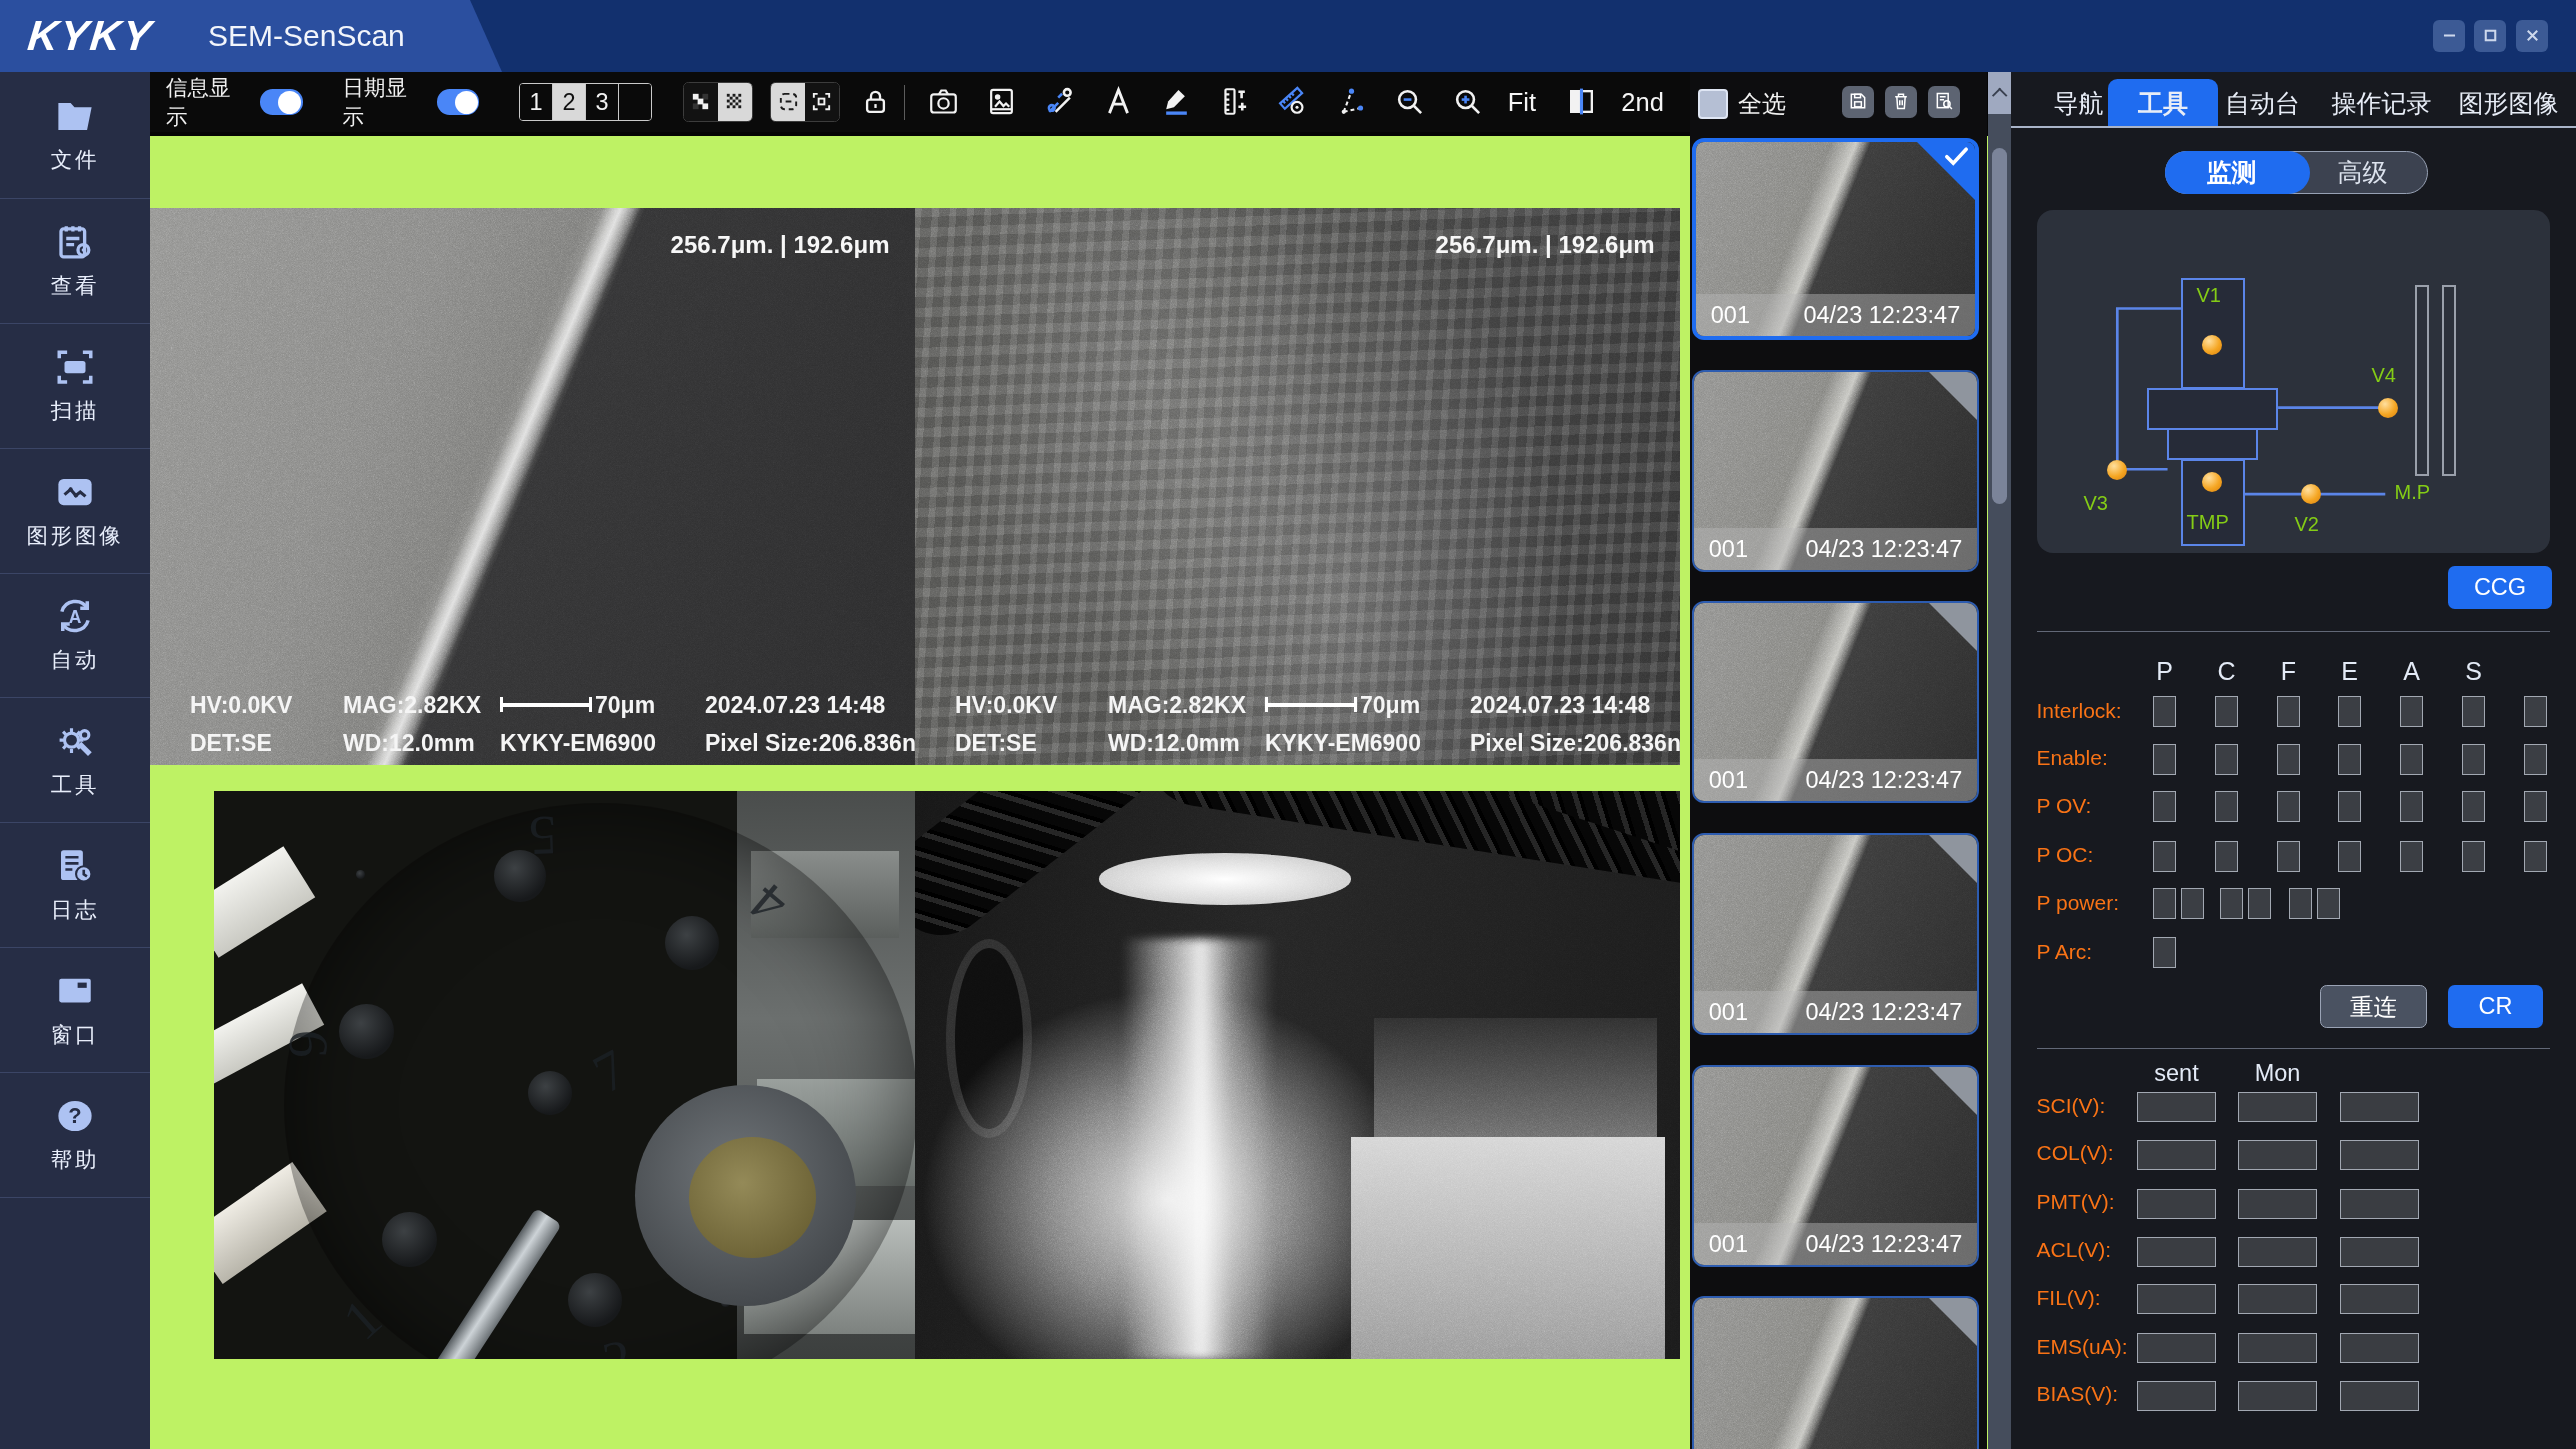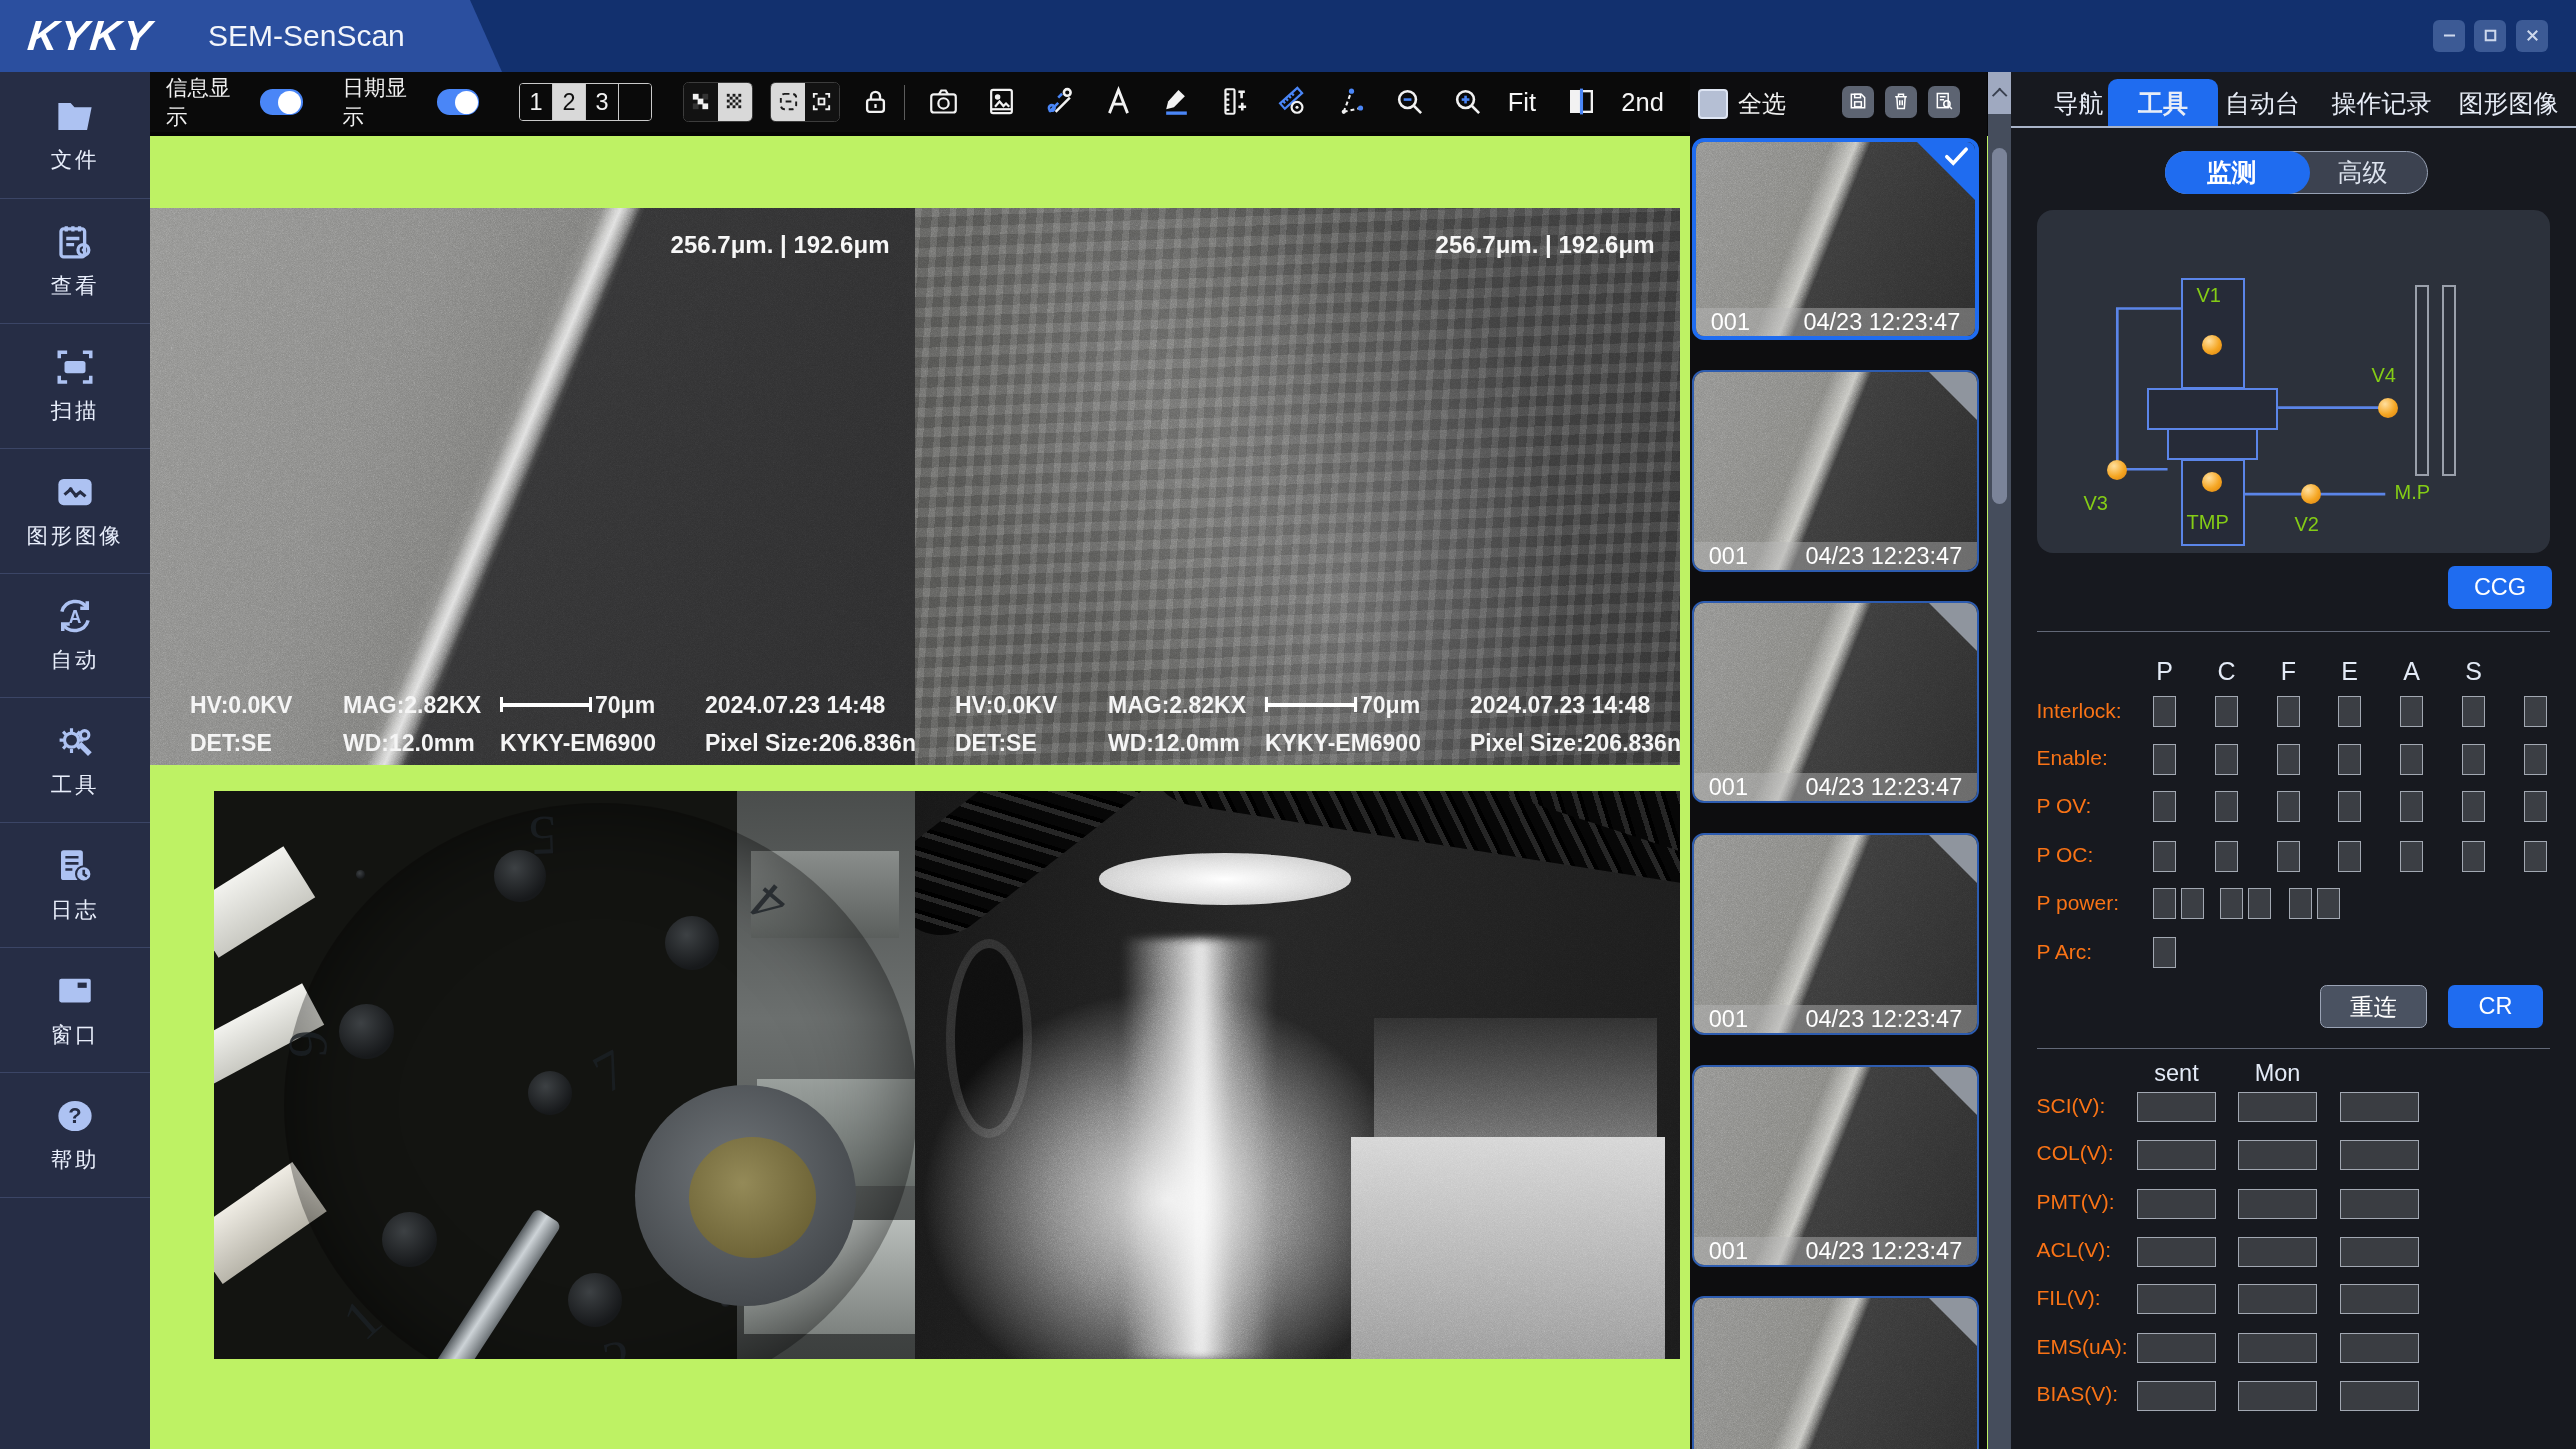--- a/index.html
+++ b/index.html
@@ -105,21 +105,21 @@
         display:flex;align-items:center;justify-content:center;}
   .hbtn svg{width:20px;height:20px;stroke:#fff;fill:none;stroke-width:1.8;}
   .thumb{position:absolute;left:2px;width:287px;height:202px;border-radius:12px;overflow:hidden;
          border:2px solid #2d5cb0;box-sizing:border-box;}
   .thumb.selected{border:4.7px solid #1f6cf0;}
   .thumb .timg{position:absolute;left:0;top:0;width:100%;height:100%;
          background:linear-gradient(112deg,#8f8f8d 0%,#83837f 38%,#c6c6c1 45%,#3a3a3a 49%,#2b2b2b 100%);}
   .thumb .fold{position:absolute;top:0;right:0;width:0;height:0;border-top:48px solid #8f959e;border-left:48px solid transparent;}
   .thumb.selected .fold{border-top-color:#1f6cf0;border-top-width:58px;border-left-width:58px;}
   .thumb .chk{position:absolute;top:4px;right:5.4px;width:27px;height:21.5px;}
-  .thumb .tbar{position:absolute;left:0;right:0;bottom:0;height:28px;background:rgba(185,185,185,.45);
+  .thumb .tbar{position:absolute;left:0;right:0;bottom:0;height:42px;background:rgba(185,185,185,.45);
          display:flex;align-items:center;justify-content:space-between;padding:0 14.8px;text-align:right;}
   .thumb .tid,.thumb .ttime{font-size:23.5px;color:#fff;}
 
   
   #vscroll{position:absolute;left:1988px;top:72px;width:23px;height:1377px;background:#454d5c;}
   #vs-up{position:absolute;left:0;top:0;width:23px;height:42px;background:#9fa9c0;display:flex;align-items:center;justify-content:center;}
   #vs-up .chev{width:9.4px;height:9.4px;border-left:2.7px solid #39404f;border-top:2.7px solid #39404f;transform:rotate(45deg);margin-top:5.4px;}
   #vs-thumb{position:absolute;left:4px;top:76px;width:14.8px;height:356px;border-radius:8px;background:#7b8499;}
 
   

